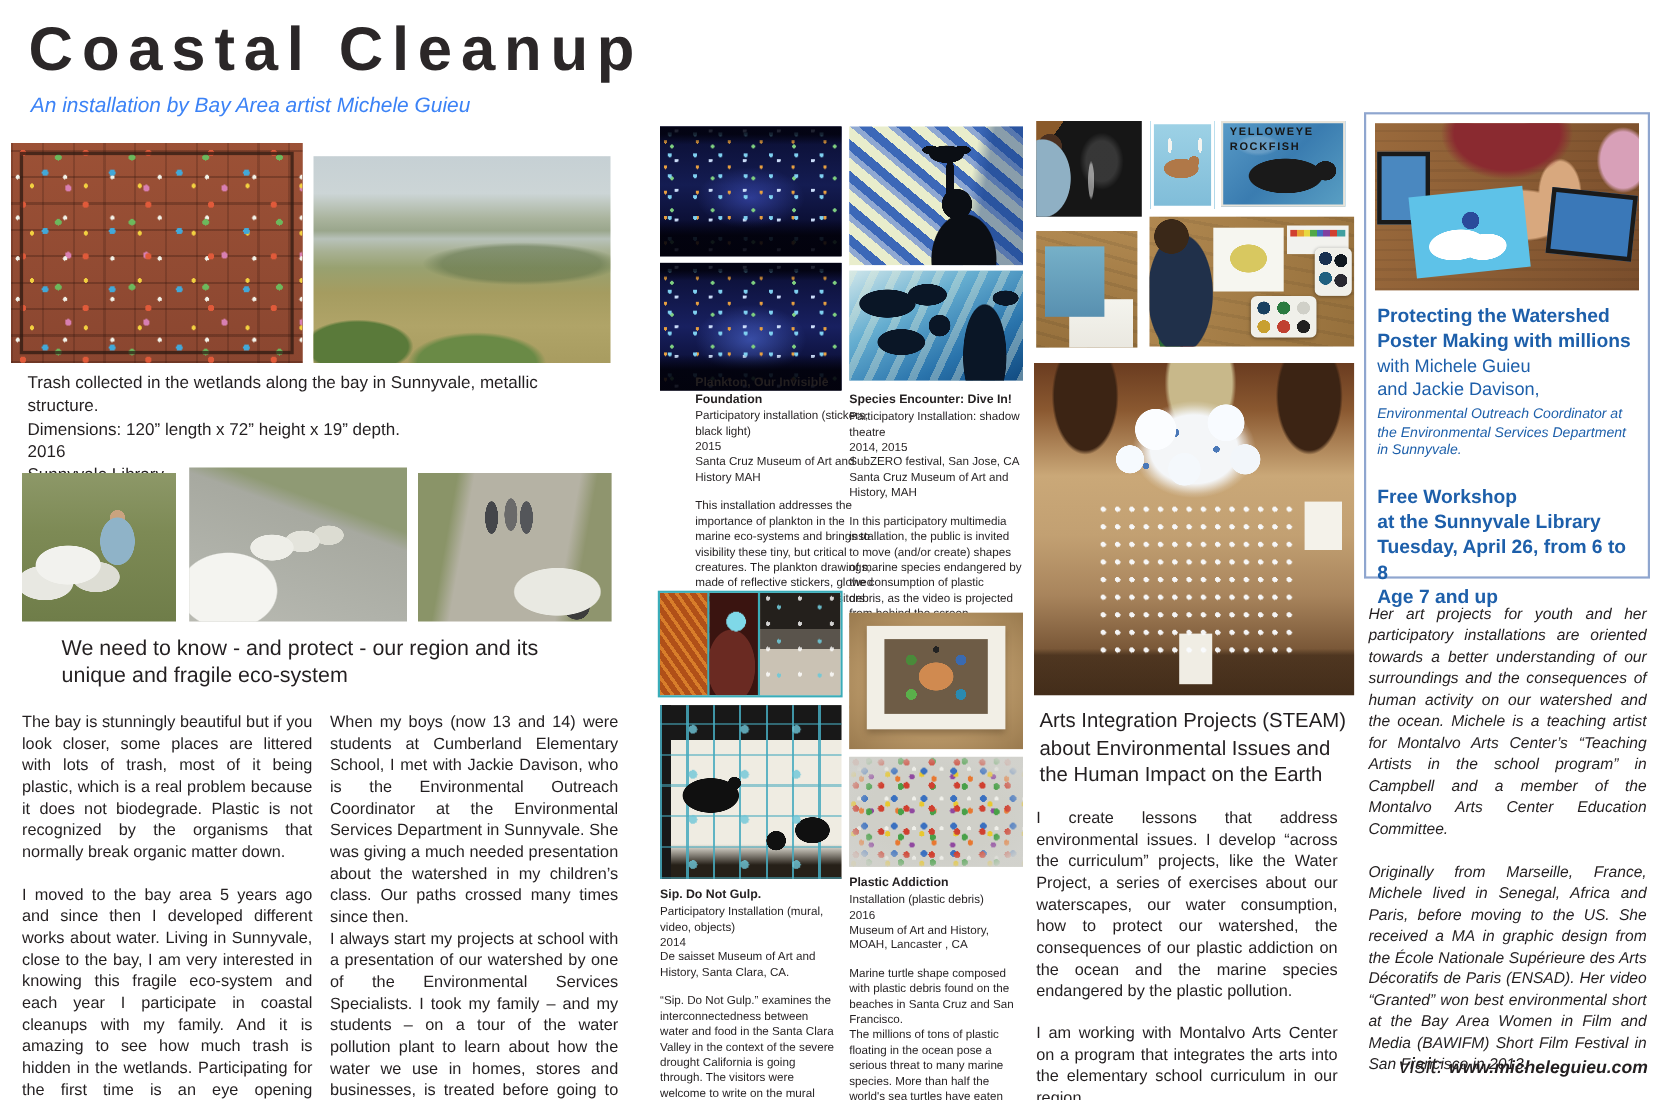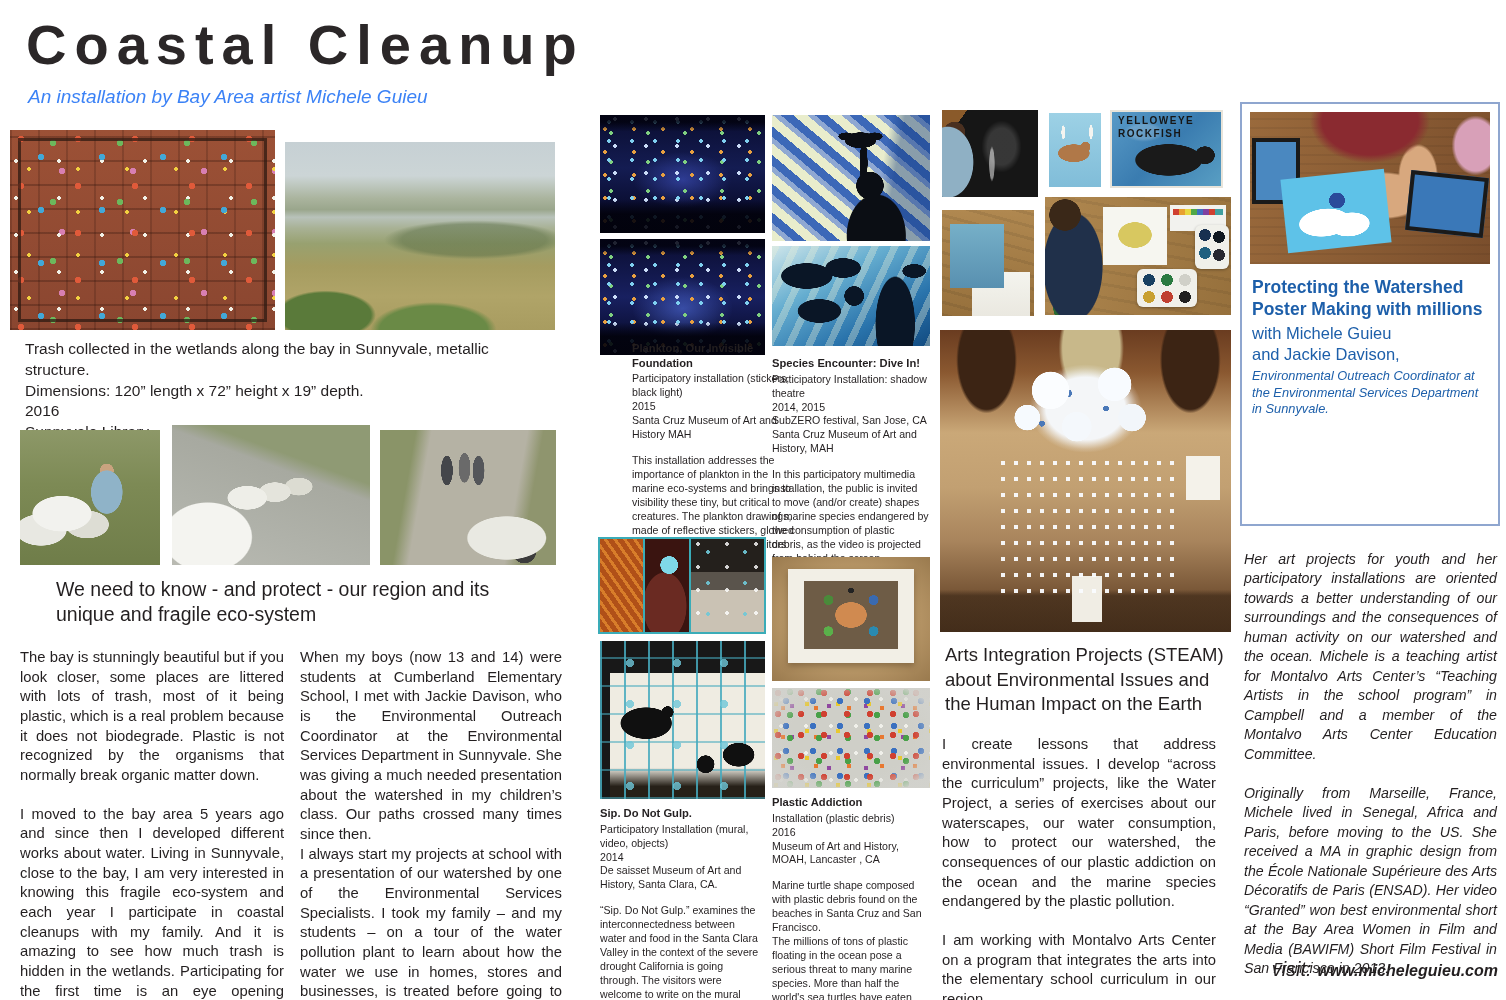--- a/index.html
+++ b/index.html
@@ -411,20 +411,24 @@
       <div class="t-tab1"></div>
       <div class="t-tab2"></div>
       <div class="t-paper"></div>
     </div>
     <div class="ws-text">
       <div class="ws-title pre">Protecting the Watershed
 Poster Making with millions</div>
       <div class="ws-names pre">with Michele Guieu
 and Jackie Davison,</div>
       <div class="ws-role">Environmental Outreach Coordinator at the Environmental Services Department in Sunnyvale.</div>
+      <div class="ws-details pre">Free Workshop
+at the Sunnyvale Library
+Tuesday, April 26, from 6 to 8
+Age 7 and up</div>
     </div>
   </div>
 
   <div class="abs bio">
     <p class="pgap2">Her art projects for youth and her participatory installations are oriented towards a better understanding of our surroundings and the consequences of human activity on our watershed and the ocean. Michele is a teaching artist for Montalvo Arts Center’s “Teaching Artists in the school program” in Campbell and a member of the Montalvo Arts Center Education Committee.</p>
     <p class="pgap2">Originally from Marseille, France, Michele lived in Senegal, Africa and Paris, before moving to the US. She received a MA in graphic design from the École Nationale Supérieure des Arts Décoratifs de Paris (ENSAD). Her video “Granted” won best environmental short at the Bay Area Women in Film and Media (BAWIFM) Short Film Festival in San Francisco in 2013.</p>
   </div>
 
   <div class="abs visit">
     <span class="v-label">visit: </span><span class="v-url">www.micheleguieu.com</span>

